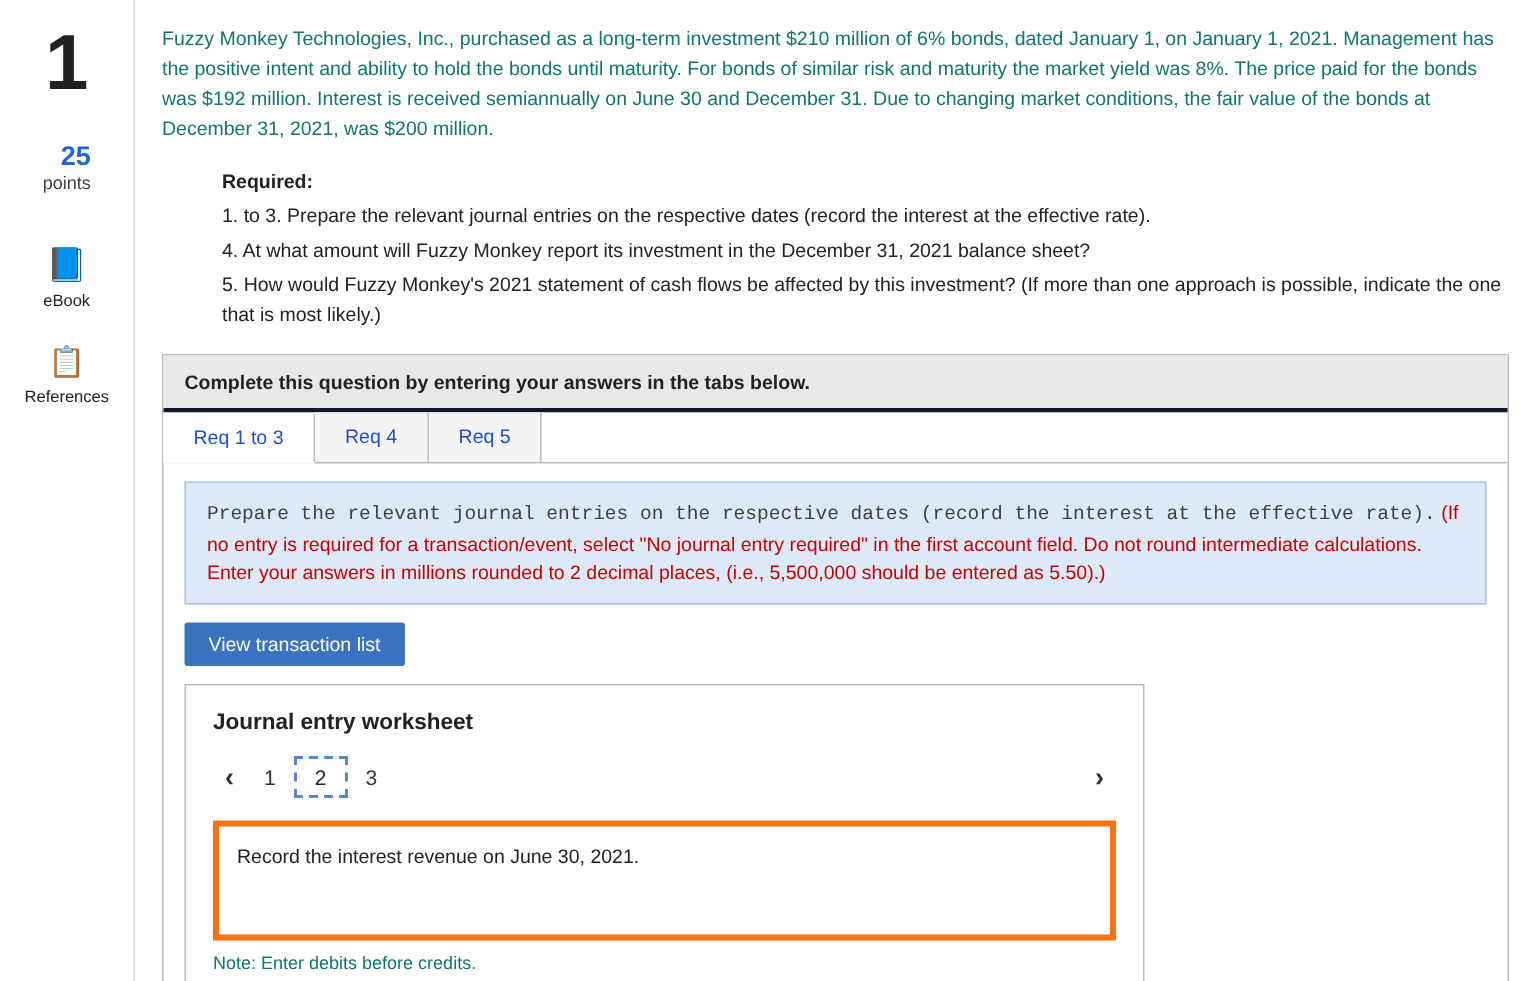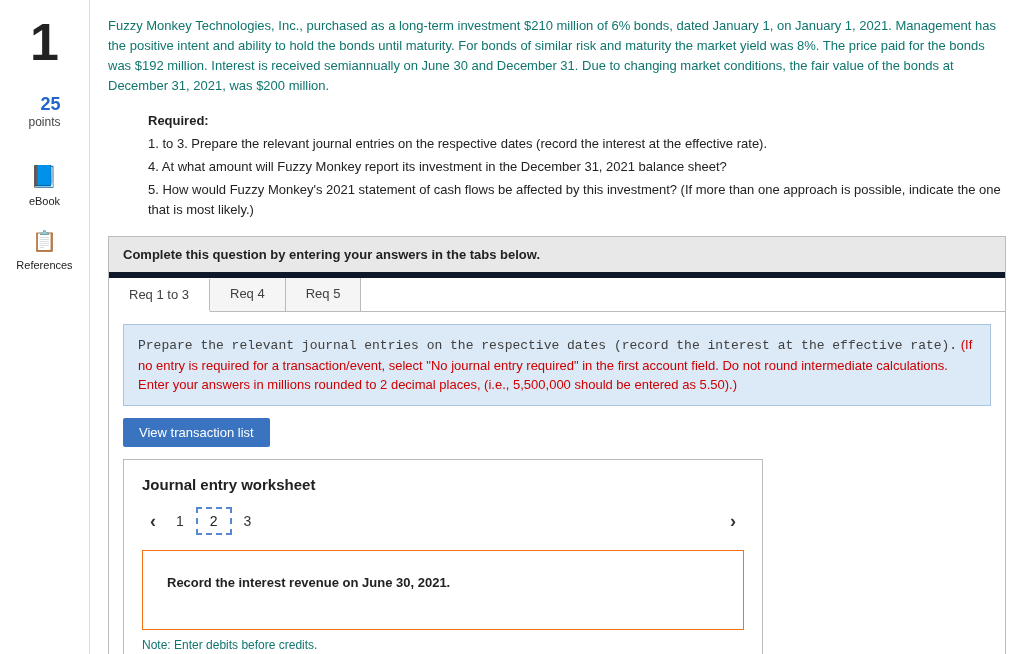--- a/index.html
+++ b/index.html
@@ -88,34 +88,34 @@
     
     .tabs-box {
       border: 1px solid #bbb;
       margin-top: 16px;
     }
     .tabs-header-bar {
       background: #e8e8e8;
       padding: 10px 14px;
       font-weight: bold;
       font-size: 13px;
-      border-bottom: 6px solid #0f172a;
+      border-bottom: 3px solid #0f172a;
     }
     .tabs-row {
       display: flex;
       border-bottom: 1px solid #bbb;
       background: #fff;
     }
     .tab {
       padding: 8px 20px;
       font-size: 13px;
       cursor: pointer;
       border-right: 1px solid #bbb;
       background: #f5f5f5;
-      color: #404040;
+      color: #1d4ed8;
     }
     .tab.active {
       background: #fff;
       font-weight: normal;
       border-bottom: 2px solid #fff;
       position: relative;
       top: 1px;
     }
     .tab:first-child { border-left: none; }
 
@@ -174,28 +174,27 @@
       font-size: 14px;
       cursor: pointer;
       color: #333;
     }
     .page-num.active {
       border: 2px dashed #5588cc;
       background: #fff;
       color: #222;
     }
     .journal-description-box {
-      border: 1px solid #f97316;
-      padding: 24px;
+      border: 4px solid #f97316;
+      padding: 12px;
       min-height: 80px;
       font-size: 13px;
       color: #222;
       margin-bottom: 8px;
       background: #fff;
-      font-weight: bold;
     }
     .note-text {
       color: #0f766e;
       font-size: 12px;
       margin-bottom: 10px;
     }
   </style>
 </head>
 <body>
 

